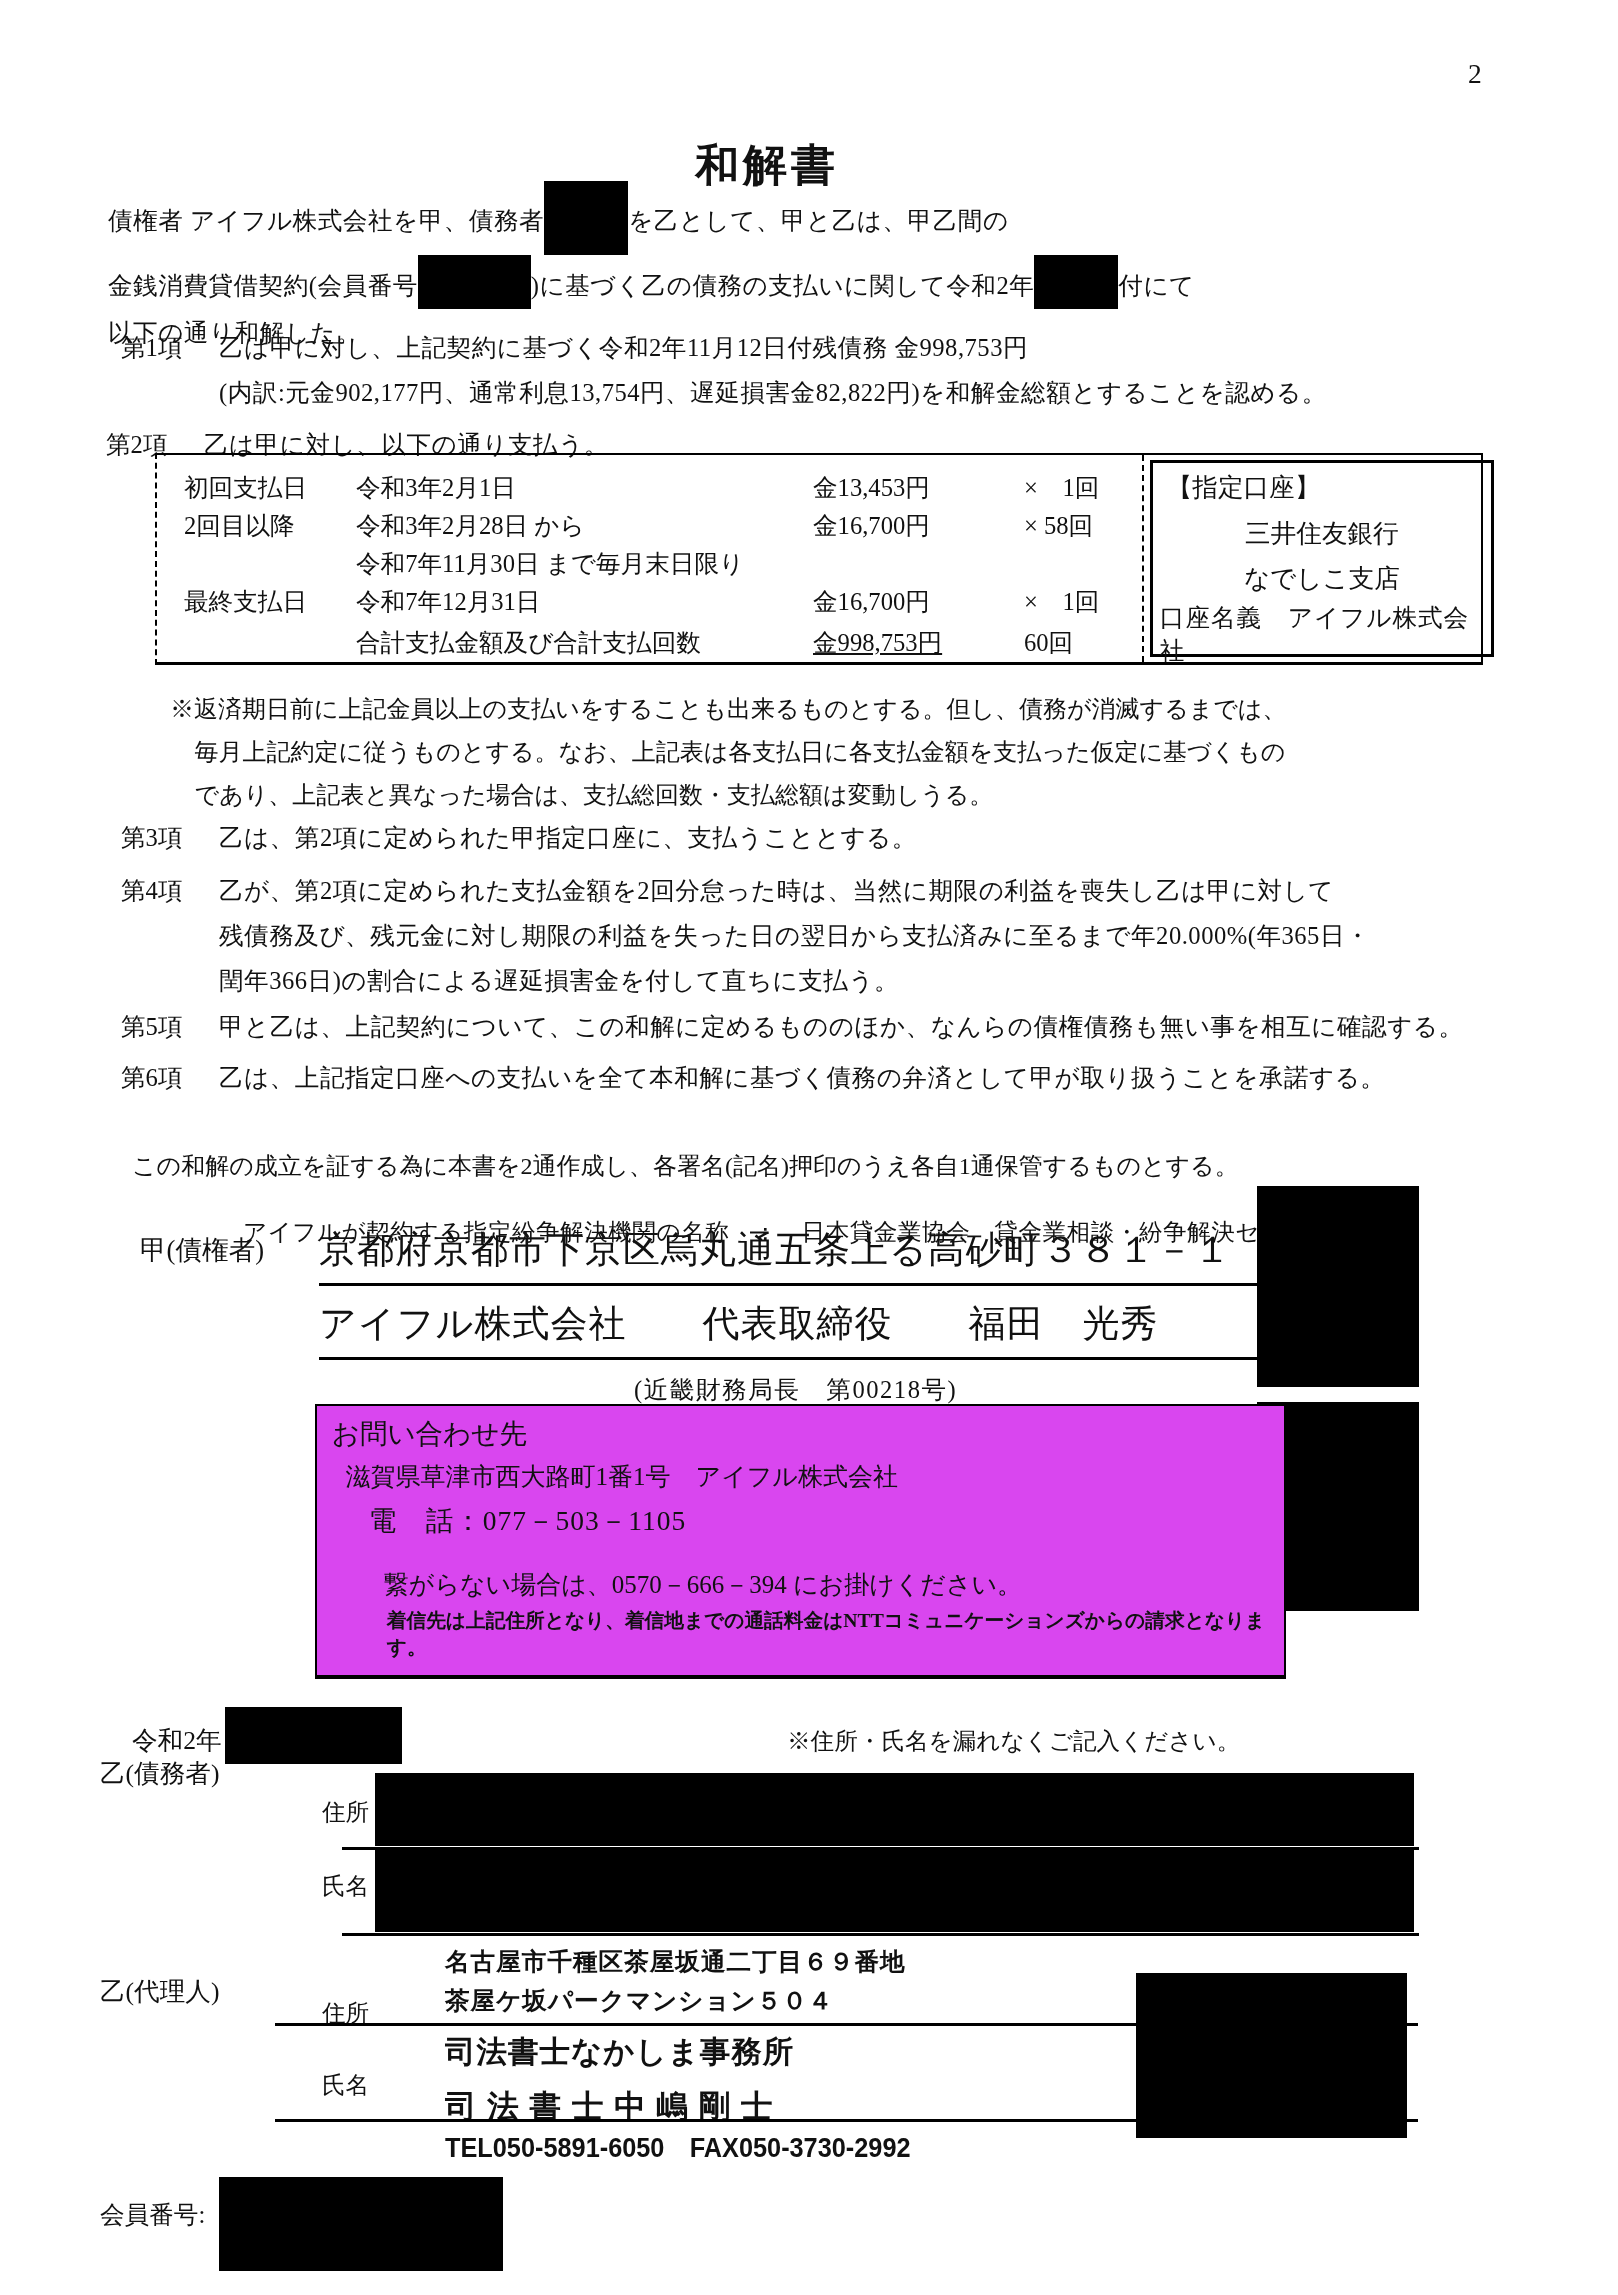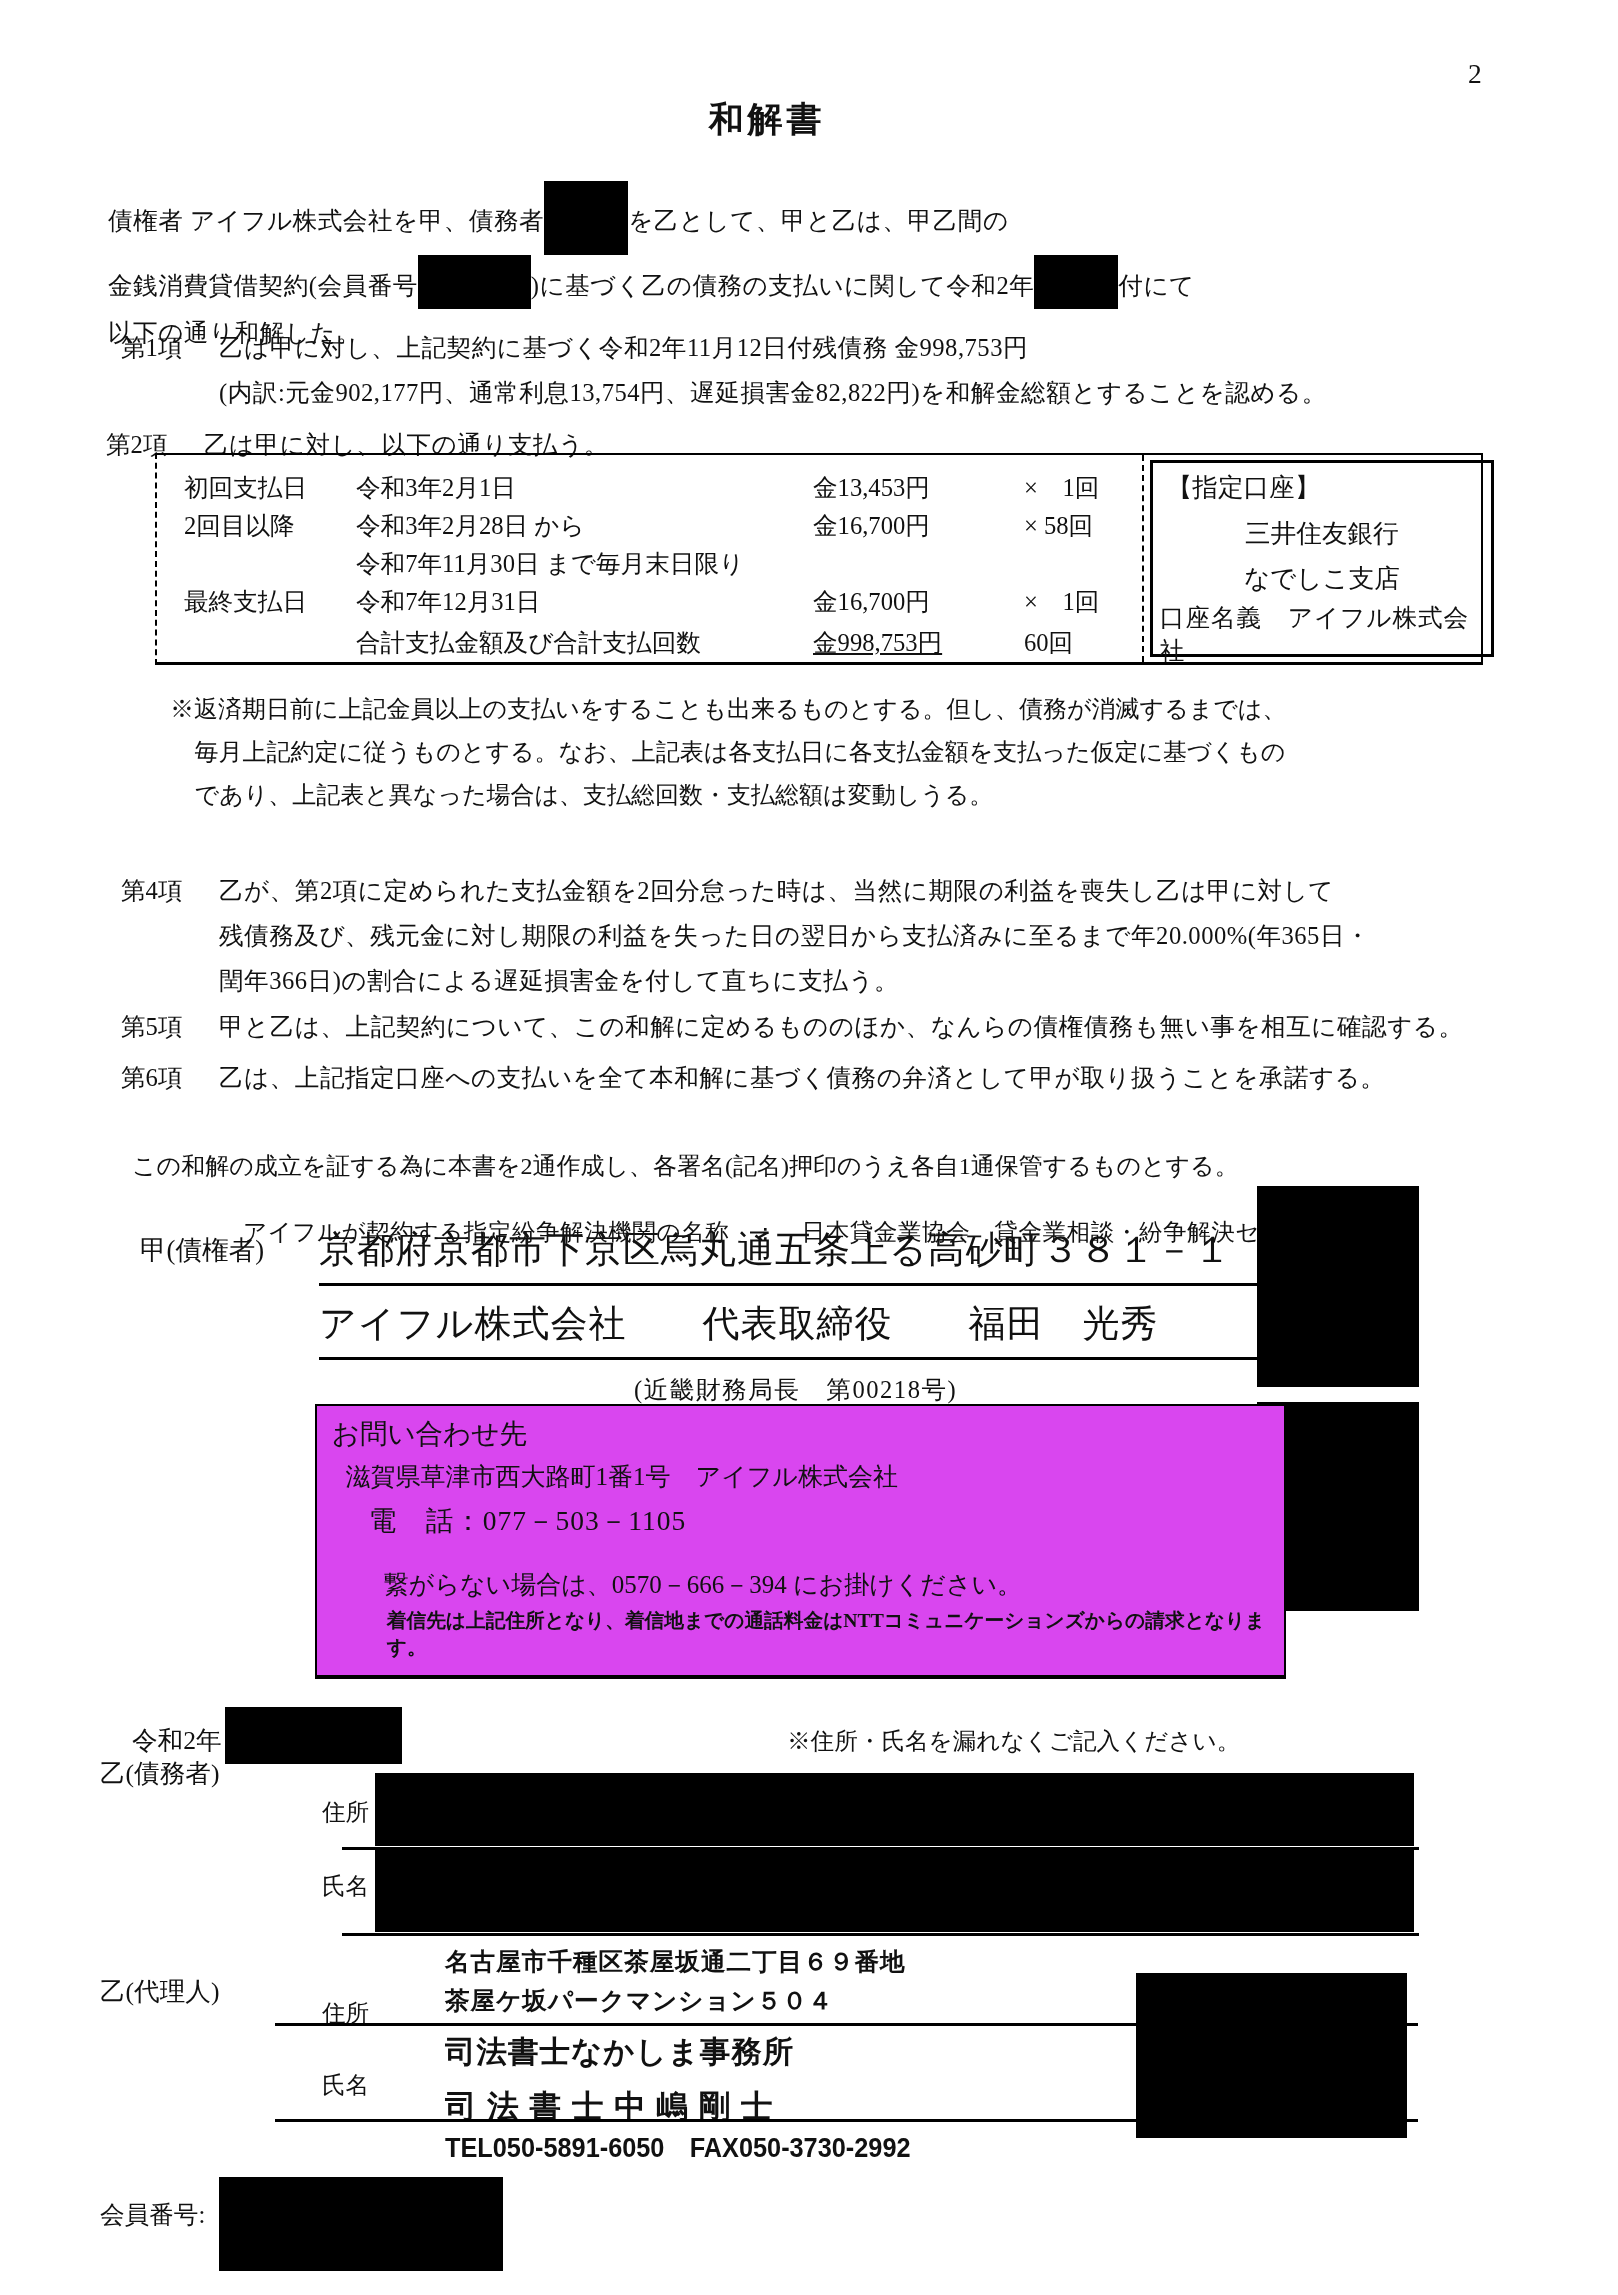--- a/index.html
+++ b/index.html
@@ -8,21 +8,21 @@
     width:1619px;height:2295px;
     background:#ffffff;
     color:#111;
     font-family:"Liberation Serif","DejaVu Serif",serif;
     overflow:hidden;
   }
   .abs{position:absolute;}
   .rx{position:absolute;background:#000;}
   .rd{display:inline-block;background:#000;vertical-align:-14.8px;}
   .pagenum{font-size:27.5px;}
-  .title{font-size:35px;font-weight:600;letter-spacing:3.9px;text-align:center;width:1534px;left:0;}
+  .title{font-size:44px;font-weight:600;letter-spacing:3.9px;text-align:center;width:1534px;left:0;margin-top:40px;}
   .bodytext{font-size:24.6px;line-height:47px;letter-spacing:0.5px;}
   .clause{display:flex;}
   .clause .clabel{flex:0 0 98px;font-size:24.6px;line-height:45px;}
   .clause .ctext{font-size:24.6px;line-height:45px;letter-spacing:0.5px;}
   
   .paytable{
     display:flex;
     width:1328px;height:212px;
     border-top:2.5px solid #000;border-bottom:3.9px solid #000;
     border-left:2px dashed #000;border-right:2px solid #000;
@@ -141,20 +141,24 @@
       <div class="aholder">口座名義　アイフル株式会社</div>
     </div>
   </div>
 
   <div class="abs notetext" style="left:170px;top:688px;width:1328px;">
     <span>※返済期日前に上記金員以上の支払いをすることも出来るものとする。但し、債務が消滅するまでは、</span><br>
     <span style="padding-left:24.6px;">毎月上記約定に従うものとする。なお、上記表は各支払日に各支払金額を支払った仮定に基づくもの</span><br>
     <span style="padding-left:24.6px;">であり、上記表と異なった場合は、支払総回数・支払総額は変動しうる。</span>
   </div>
 
+  <div class="abs clause" style="left:121px;top:815px;width:1451px;">
+    <div class="clabel">第3項</div>
+    <div class="ctext">乙は、第2項に定められた甲指定口座に、支払うこととする。</div>
+  </div>
 
   <div class="abs clause" style="left:121px;top:868px;width:1470px;">
     <div class="clabel">第4項</div>
     <div class="ctext">
       <span>乙が、第2項に定められた支払金額を2回分怠った時は、当然に期限の利益を喪失し乙は甲に対して</span><br>
       <span>残債務及び、残元金に対し期限の利益を失った日の翌日から支払済みに至るまで年20.000%(年365日・</span><br>
       <span>閏年366日)の割合による遅延損害金を付して直ちに支払う。</span>
     </div>
   </div>
 

